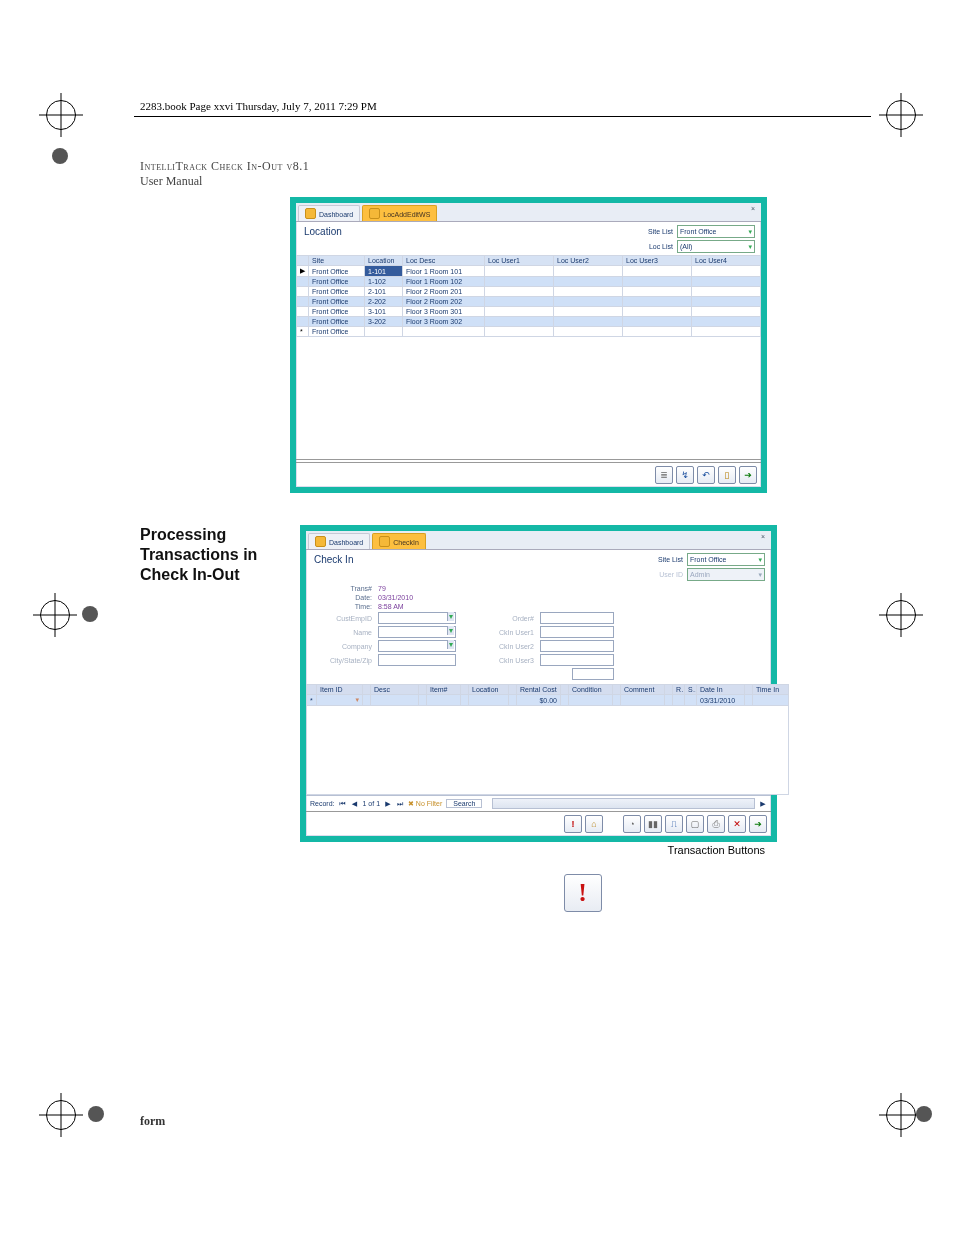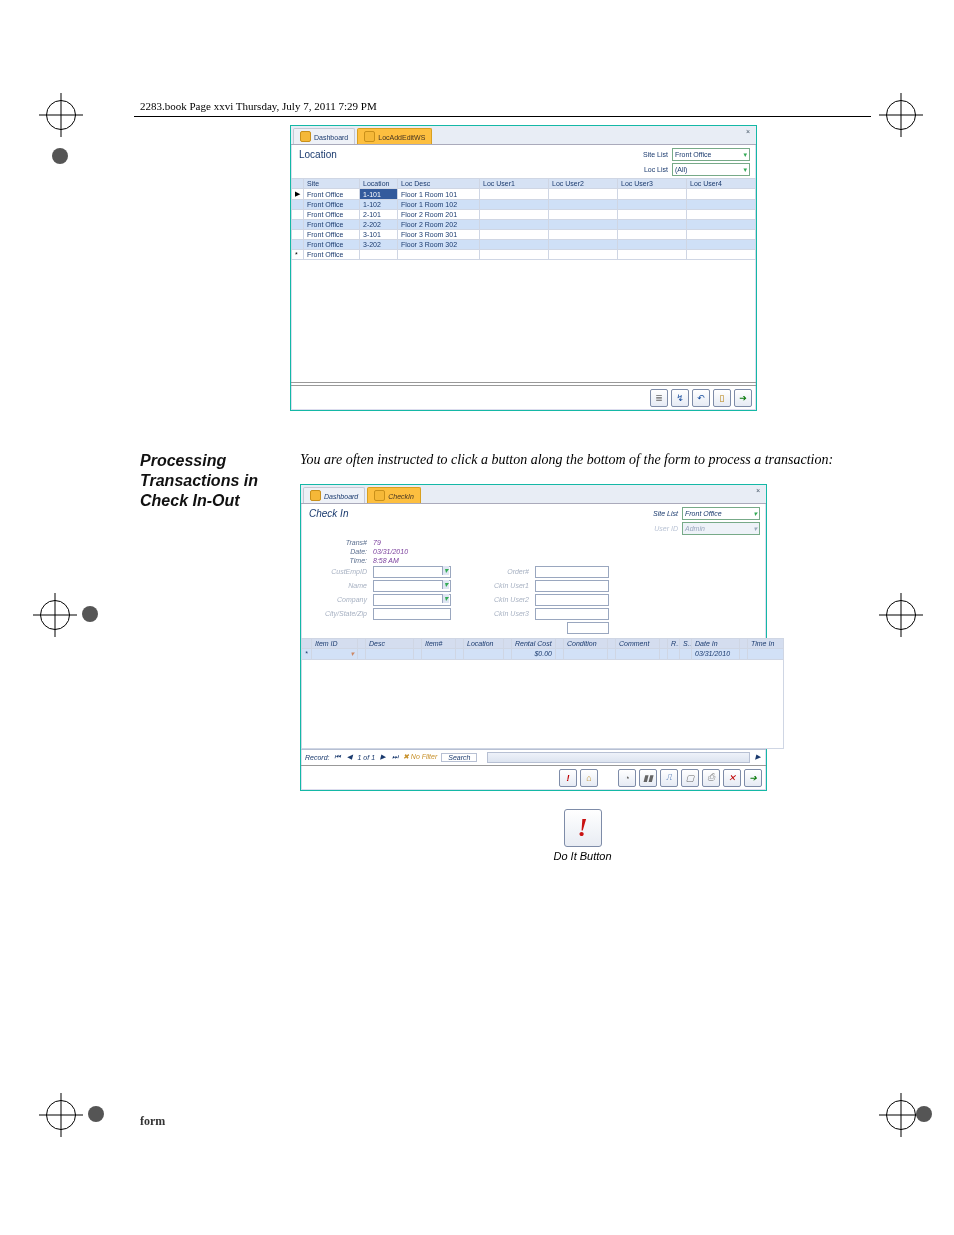--- a/index.html
+++ b/index.html
@@ -57,21 +57,21 @@
   .pagenum {
     position: absolute; bottom: 6px; left: 0;
     font-family: Georgia, serif; font-weight: bold; font-size: 12px;
     color: #333;
   }
   
   .shot {
     font-family: Tahoma, Arial, sans-serif;
     font-size: 7px;
     background: #fff;
-    border: 1px solid #14b8a6;
+    border: 6px solid #14b8a6;
     box-shadow: 0 0 0 1px #dde inset;
     color: #1a3a6e;
   }
   .tabbar { display:flex; gap:2px; padding:2px 2px 0 2px; background:#e8edf5; border-bottom:1px solid #aab;}
   .tab { padding:2px 6px; background:#eef1f7; border:1px solid #c6c9d5; border-bottom:none; border-radius:2px 2px 0 0;}
   .tab.active { background:#fdbf3f; color:#432; border-color:#d8a020;}
   .tab .ticon { display:inline-block; width:9px; height:9px; background:#f5b838; border:1px solid #c9901a; border-radius:2px; margin-right:3px; vertical-align:-2px;}
   .formtitle { font-size:10px; color:#1a3a6e; padding:4px 8px 2px; }
   .shot .hdrright { float:right; font-size:7px; line-height:12px; }
   .hdrright .lbl { display:inline-block; width:46px; text-align:right; margin-right:4px;}
@@ -138,20 +138,24 @@
   </div>
 <div class="crop dot" style="left:88px; top:1106px;"></div>
 <div class="crop" style="left:886px; top:1100px;">
     <div class="cross"></div>
   </div>
 <div class="crop dot" style="left:916px; top:1106px;"></div>
 
 <div class="page-area">
   <div class="running-head">2283.book  Page xxvi  Thursday, July 7, 2011  7:29 PM</div>
 
+  <div class="doc-header">
+    <span class="prodname">IntelliTrack Check In-Out v8.1</span><br>
+    <span>User Manual</span>
+  </div>
 
   <div class="shot" style="margin:8px 0 0 150px; width:465px;">
     <div class="tabbar">
       <div class="tab"><span class="ticon"></span><span>Dashboard</span></div>
       <div class="tab active"><span class="ticon"></span><span>LocAddEditWS</span></div>
       <div style="margin-left:auto; padding:0 4px; color:#456;">×</div>
     </div>
     <div style="overflow:hidden;">
       <div class="hdrright" style="padding:3px 6px 2px;">
         <div><span class="lbl">Site List</span><span class="sel"><span>Front Office</span> <span style="float:right;color:#3a5;">▾</span></span></div>
@@ -259,26 +263,25 @@
     <div class="shot-divider"></div>
     <div class="toolbar-row">
       <div class="tbtn grey">≣</div>
       <div class="tbtn blue">↯</div>
       <div class="tbtn blue">↶</div>
       <div class="tbtn yellow">▯</div>
       <div class="tbtn green">➔</div>
     </div>
   </div>
 
-  <div class="content-cols" style="margin-top:40px;font-style:italic;">
+  <div class="content-cols" style="margin-top:32px;">
     <div class="left-col">
       <div class="section-head">Processing Transactions in Check In-Out</div>
     </div>
     <div class="right-col">
-      <p class="body-text" style="margin-top:0;">You are often instructed to click a button along the bottom of the form to process a transaction:</p>
 
       <div class="shot" style="width:465px;">
         <div class="tabbar">
           <div class="tab"><span class="ticon"></span><span>Dashboard</span></div>
           <div class="tab active"><span class="ticon"></span><span>CheckIn</span></div>
           <div style="margin-left:auto; padding:0 4px; color:#456;">×</div>
         </div>
         <div style="overflow:hidden;">
           <div class="hdrright" style="padding:3px 6px 2px;">
             <div><span class="lbl">Site List</span><span class="sel"><span>Front Office</span> <span style="float:right;color:#3a5;">▾</span></span></div>
@@ -422,23 +425,23 @@
           <div style="width:14px;"></div>
           <div class="tbtn grey">◔</div>
           <div class="tbtn grey">▮▮</div>
           <div class="tbtn blue">⎍</div>
           <div class="tbtn grey">▢</div>
           <div class="tbtn grey">⎙</div>
           <div class="tbtn red">✕</div>
           <div class="tbtn green">➔</div>
         </div>
       </div>
+      <div class="caption" style="text-align:right; width:465px; margin-top:2px;">Transaction Buttons</div>
 
 
       <div class="doit-wrap">
         <div class="big-doit">!</div>
-        <div class="caption" style="margin-top:3px;">Do It Button</div>
       </div>
     </div>
   </div>
 
   <div class="pagenum">form</div>
 </div>
 
 </body></html>

